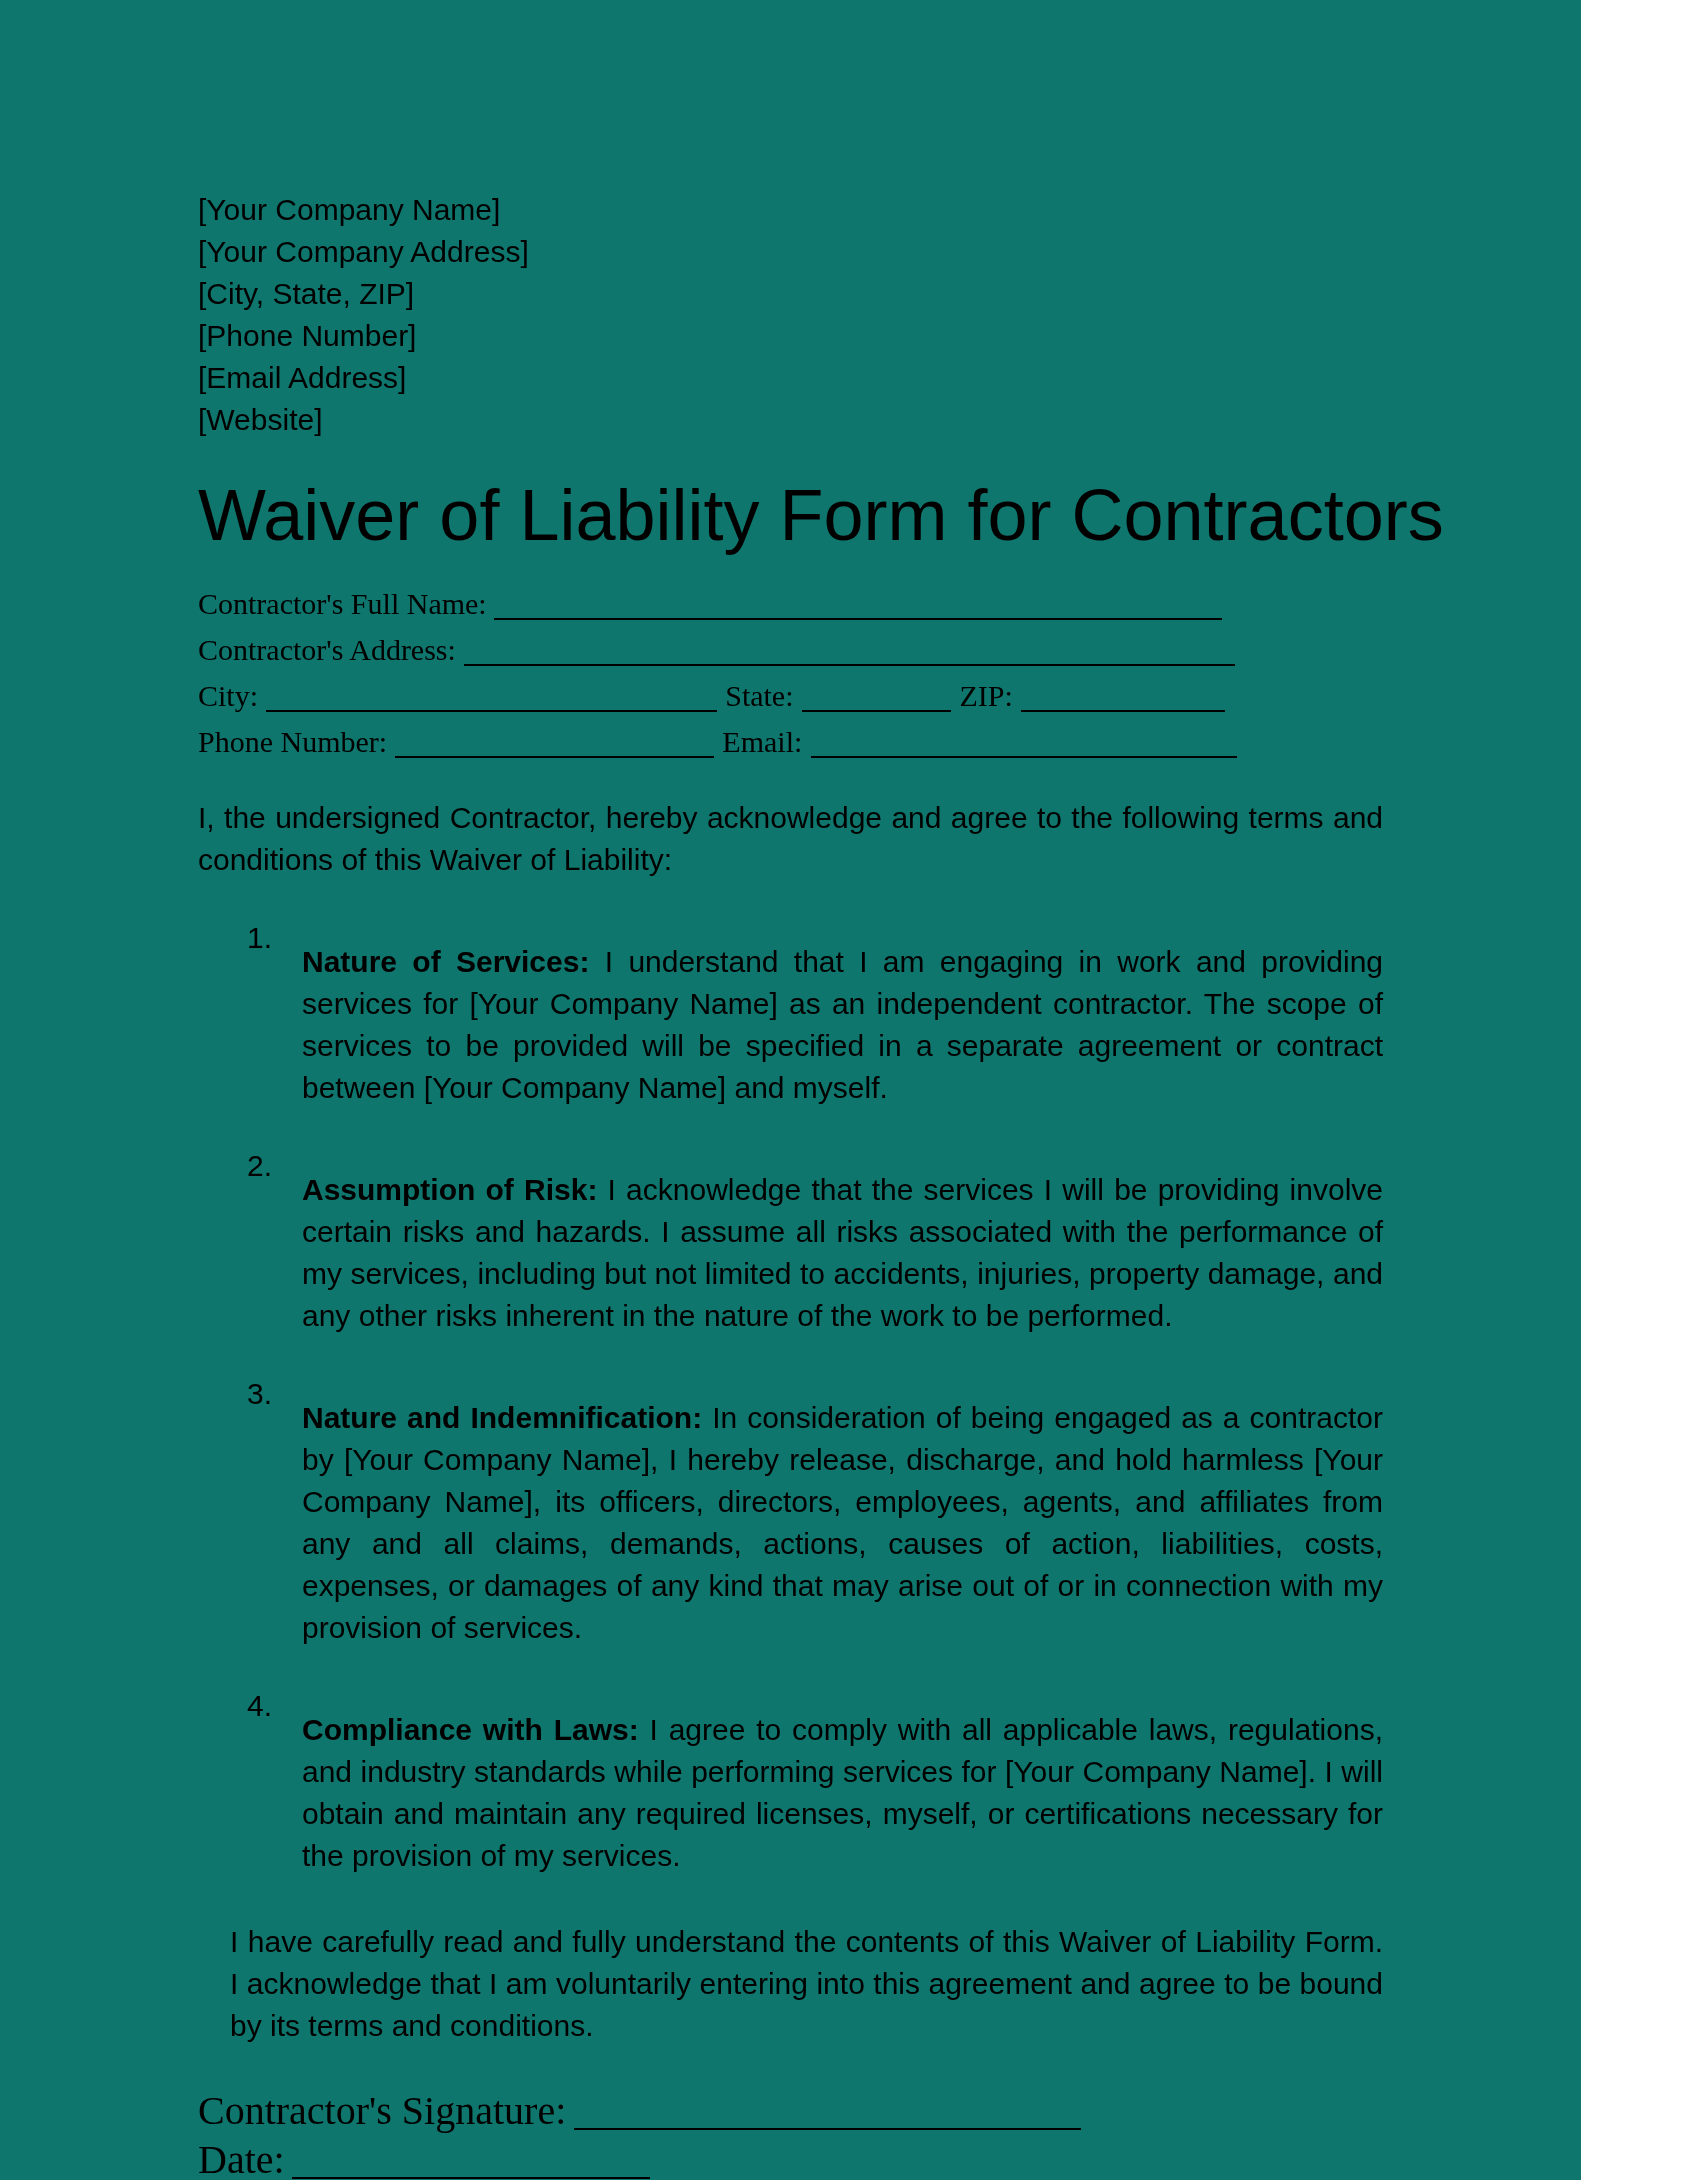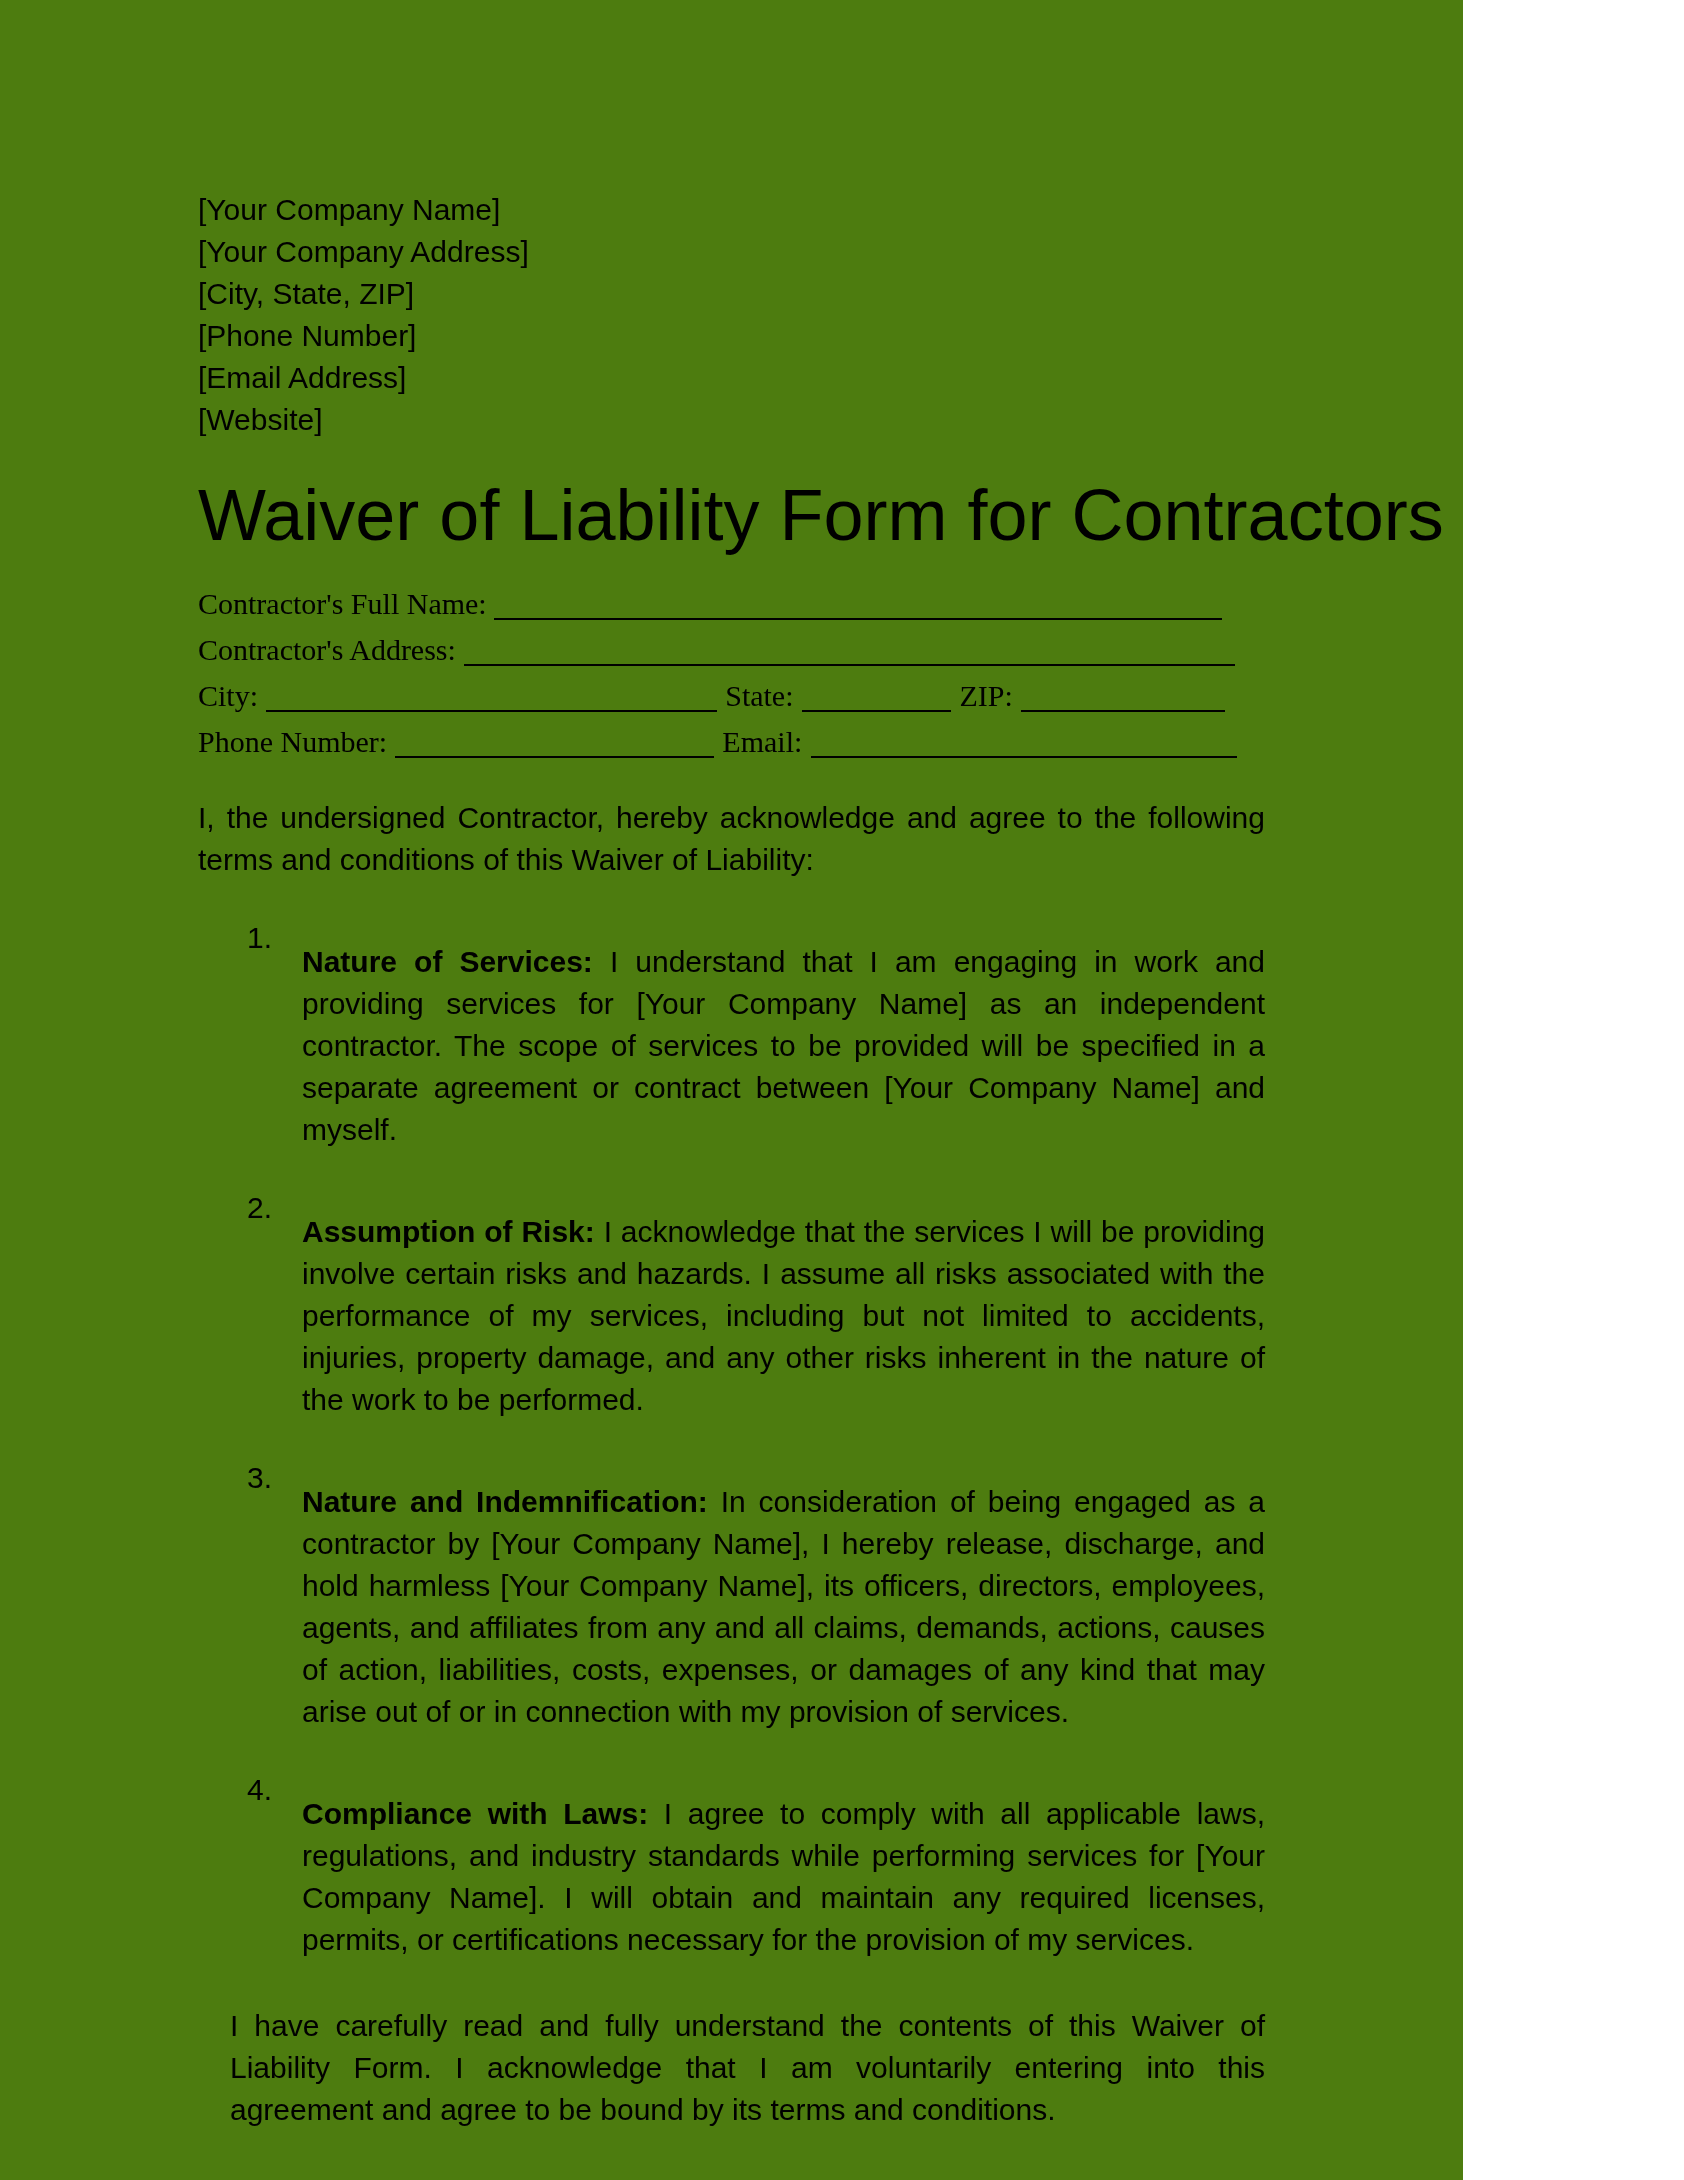--- a/index.html
+++ b/index.html
@@ -5,23 +5,23 @@
   * { margin: 0; padding: 0; box-sizing: border-box; }
   html, body { background: #ffffff; }
   body {
     width: 1685px;
     height: 2181px;
     font-family: "Liberation Sans", sans-serif;
     color: #000000;
     overflow: hidden;
   }
   .page {
-    width: 1463px;
+    width: 1581px;
     height: 2181px;
-    background: #4d7c0f;
+    background: #0f766e;
     padding: 189px 198px 0 198px;
   }
   
   .company-block p {
     font-size: 30px;
     line-height: 42px;
     font-weight: 400;
   }
   
   .doc-title {
@@ -150,21 +150,21 @@
       <div class="term-body">
         <span class="term-head">Nature and Indemnification:</span>
         <span>In consideration of being engaged as a contractor by [Your Company Name], I hereby release, discharge, and hold harmless [Your Company Name], its officers, directors, employees, agents, and affiliates from any and all claims, demands, actions, causes of action, liabilities, costs, expenses, or damages of any kind that may arise out of or in connection with my provision of services.</span>
       </div>
     </div>
 
     <div class="term">
       <span class="term-num">4.</span>
       <div class="term-body">
         <span class="term-head">Compliance with Laws:</span>
-        <span>I agree to comply with all applicable laws, regulations, and industry standards while performing services for [Your Company Name]. I will obtain and maintain any required licenses, permits, or certifications necessary for the provision of my services.</span>
+        <span>I agree to comply with all applicable laws, regulations, and industry standards while performing services for [Your Company Name]. I will obtain and maintain any required licenses, myself, or certifications necessary for the provision of my services.</span>
       </div>
     </div>
 
   </div>
 
   <p class="para closing">I have carefully read and fully understand the contents of this Waiver of Liability Form. I acknowledge that I am voluntarily entering into this agreement and agree to be bound by its terms and conditions.</p>
 
   <div class="sig-block">
     <div class="sig-row">
       <span class="field-label">Contractor's Signature:</span><span class="blank w-signature"></span>

